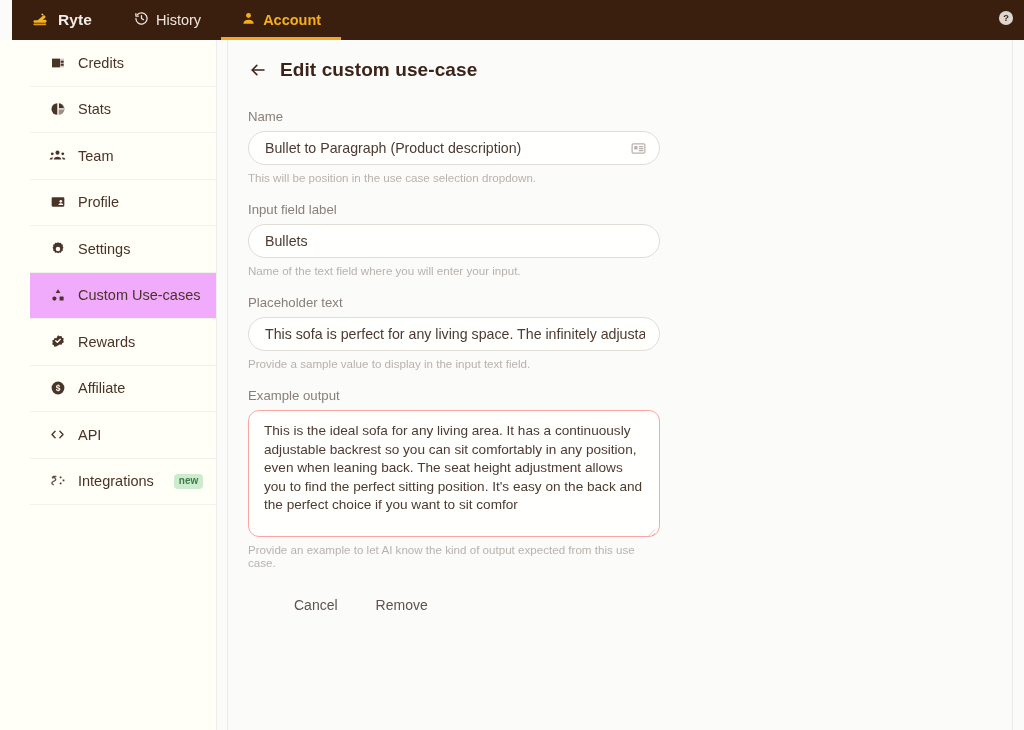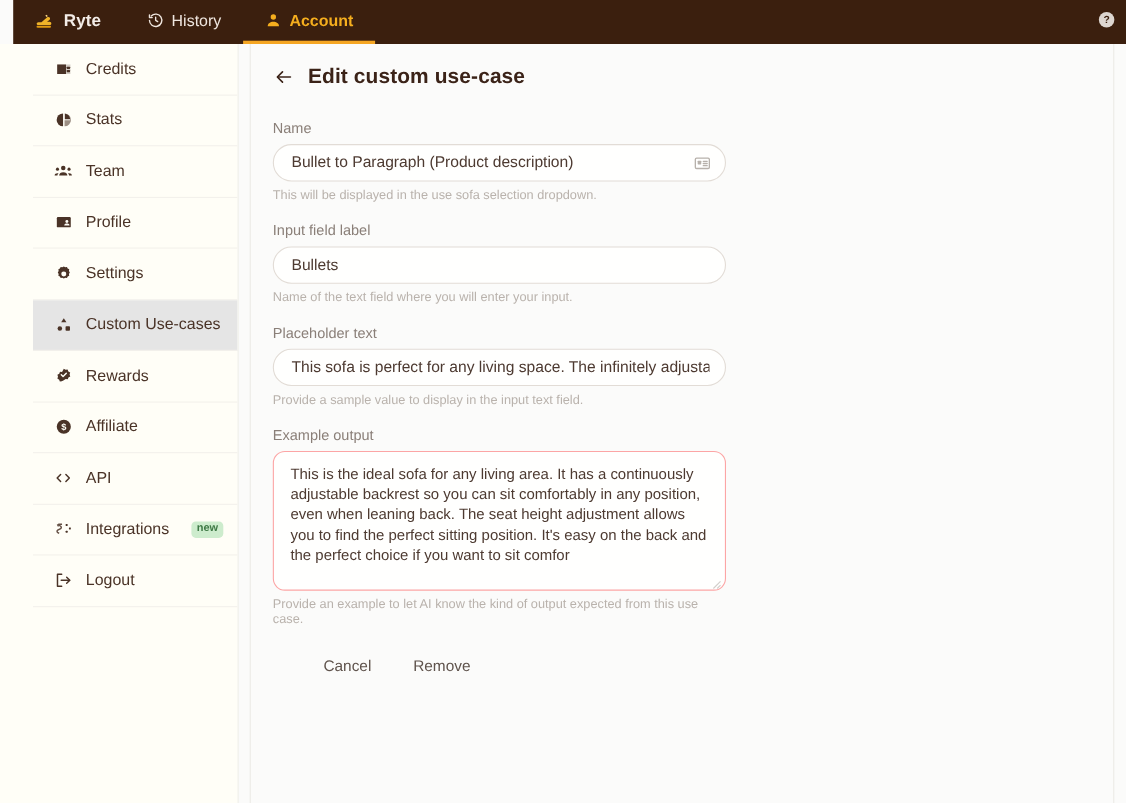--- a/index.html
+++ b/index.html
@@ -92,21 +92,21 @@
     gap: 12px;
     height: 46.5px;
     padding-left: 19px;
     border-bottom: 1px solid #f3f1ec;
     cursor: pointer;
     color: #4a3327;
     font-size: 14.5px;
     font-weight: 500;
     margin-left: 30px;
   }
-  .side-item.active { background: #e5e5e5; }
+  .side-item.active { background: #f0abfc; }
   .side-ico {
     width: 17px;
     height: 17px;
     display: flex;
     align-items: center;
     justify-content: center;
     flex: 0 0 17px;
     color: #4a3327;
   }
   .side-label { white-space: nowrap; }
@@ -436,30 +436,20 @@
         <path d="M4.4 4.2h5.2v2.1H6.8c1.6.9 2.8 2 2.8 3.5 0 2-2.2 2.9-4 3.8-1 .5-1.8.9-1.8 1.5 0 .8 1 1.3 2.2 1.7l-.6 2c-1.9-.6-3.6-1.6-3.6-3.7 0-2 2.2-2.9 4-3.8 1-.5 1.8-.9 1.8-1.5 0-.9-1.2-1.7-2.6-2.4l-.6 2.1-2-3.6 2.6-1.7z" opacity=".85"></path>
         <rect x="14.6" y="5.2" width="2.6" height="2.6" rx=".5"></rect>
         <rect x="19" y="9.8" width="2.6" height="2.6" rx=".5"></rect>
         <rect x="14.6" y="14.4" width="2.6" height="2.6" rx=".5"></rect>
       </svg>
     </span>
     <span class="side-label">Integrations</span>
     <span class="badge-new">new</span>
   </div>
 
-  <div class="side-item">
-    <span class="side-ico">
-      <svg width="17" height="17" viewBox="0 0 24 24" fill="none" stroke="currentColor" stroke-width="1.9" stroke-linecap="round" stroke-linejoin="round">
-        <path d="M10 4.4H4.6v15.2H10"></path>
-        <line x1="9.4" y1="12" x2="20" y2="12"></line>
-        <polyline points="16.4,8.2 20.4,12 16.4,15.8"></polyline>
-      </svg>
-    </span>
-    <span class="side-label">Logout</span>
-  </div>
 </div>
 
 <div class="gutter"></div>
 
 <div class="main">
 
   <div class="page-head">
     <span class="back-btn">
       <svg width="18" height="18" viewBox="0 0 24 24" fill="none" stroke="currentColor" stroke-width="2" stroke-linecap="round" stroke-linejoin="round">
         <line x1="20" y1="12" x2="4.6" y2="12"></line>
@@ -480,21 +470,21 @@
         <span class="inp-icon">
           <svg width="17" height="17" viewBox="0 0 24 24" fill="none" stroke="currentColor" stroke-width="1.7">
             <rect x="3" y="5.4" width="18" height="13.2" rx="1.7"></rect>
             <rect x="6" y="8.6" width="4.6" height="4.8" rx=".8" fill="currentColor" stroke="none"></rect>
             <line x1="13.2" y1="9.4" x2="18.2" y2="9.4" stroke-linecap="round"></line>
             <line x1="13.2" y1="12.2" x2="18.2" y2="12.2" stroke-linecap="round"></line>
             <line x1="13.2" y1="15" x2="18.2" y2="15" stroke-linecap="round"></line>
           </svg>
         </span>
       </div>
-      <div class="field-hint">This will be displayed in the use sofa selection dropdown.</div>
+      <div class="field-hint">This will be position in the use case selection dropdown.</div>
     </div>
 
     <div class="field-group">
       <div class="field-label">Input field label</div>
       <div class="inp-wrap">
         <div class="inp">
           <span class="inp-text">Bullets</span>
         </div>
       </div>
       <div class="field-hint">Name of the text field where you will enter your input.</div>

